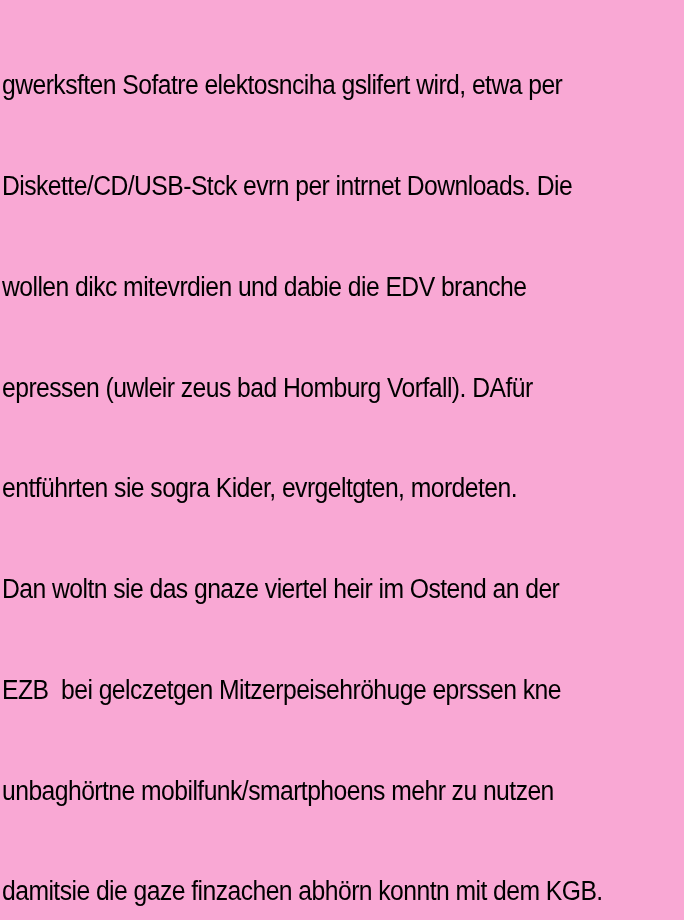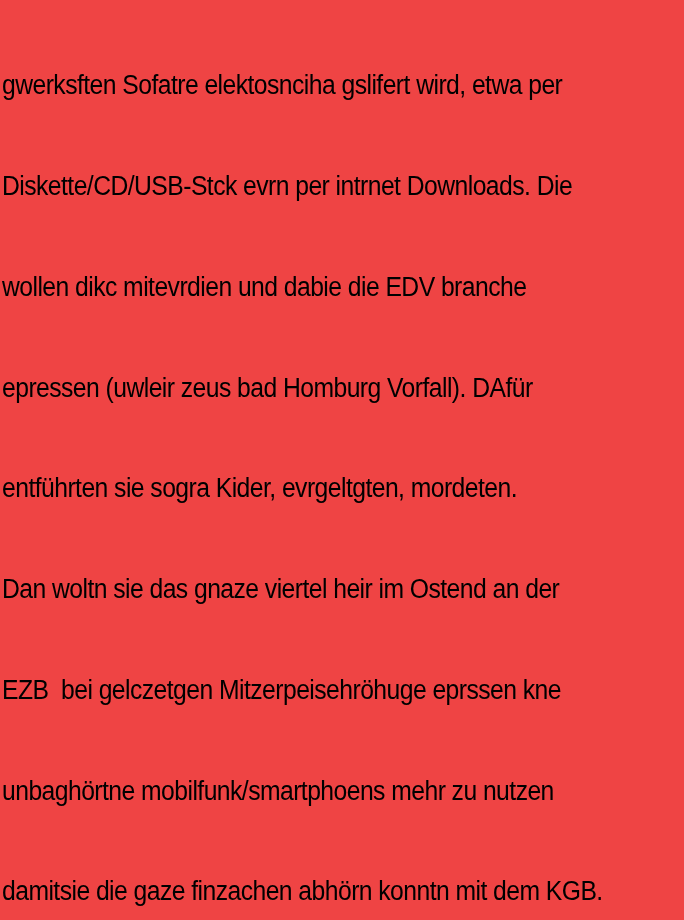--- a/index.html
+++ b/index.html
@@ -6,21 +6,21 @@
     margin: 0;
     padding: 0;
     background: #fdfdfd;
     width: 684px;
     height: 920px;
     overflow: hidden;
   }
   .page {
     width: 684px;
     height: 920px;
-    background: #ef4444;
+    background: #f9a8d4;
     position: relative;
   }
   .doc {
     position: absolute;
     top: 2px;
     left: 2px;
     width: 748px;
     color: #000;
     font-family: "Liberation Sans", "DejaVu Sans", sans-serif;
     font-size: 27px;

